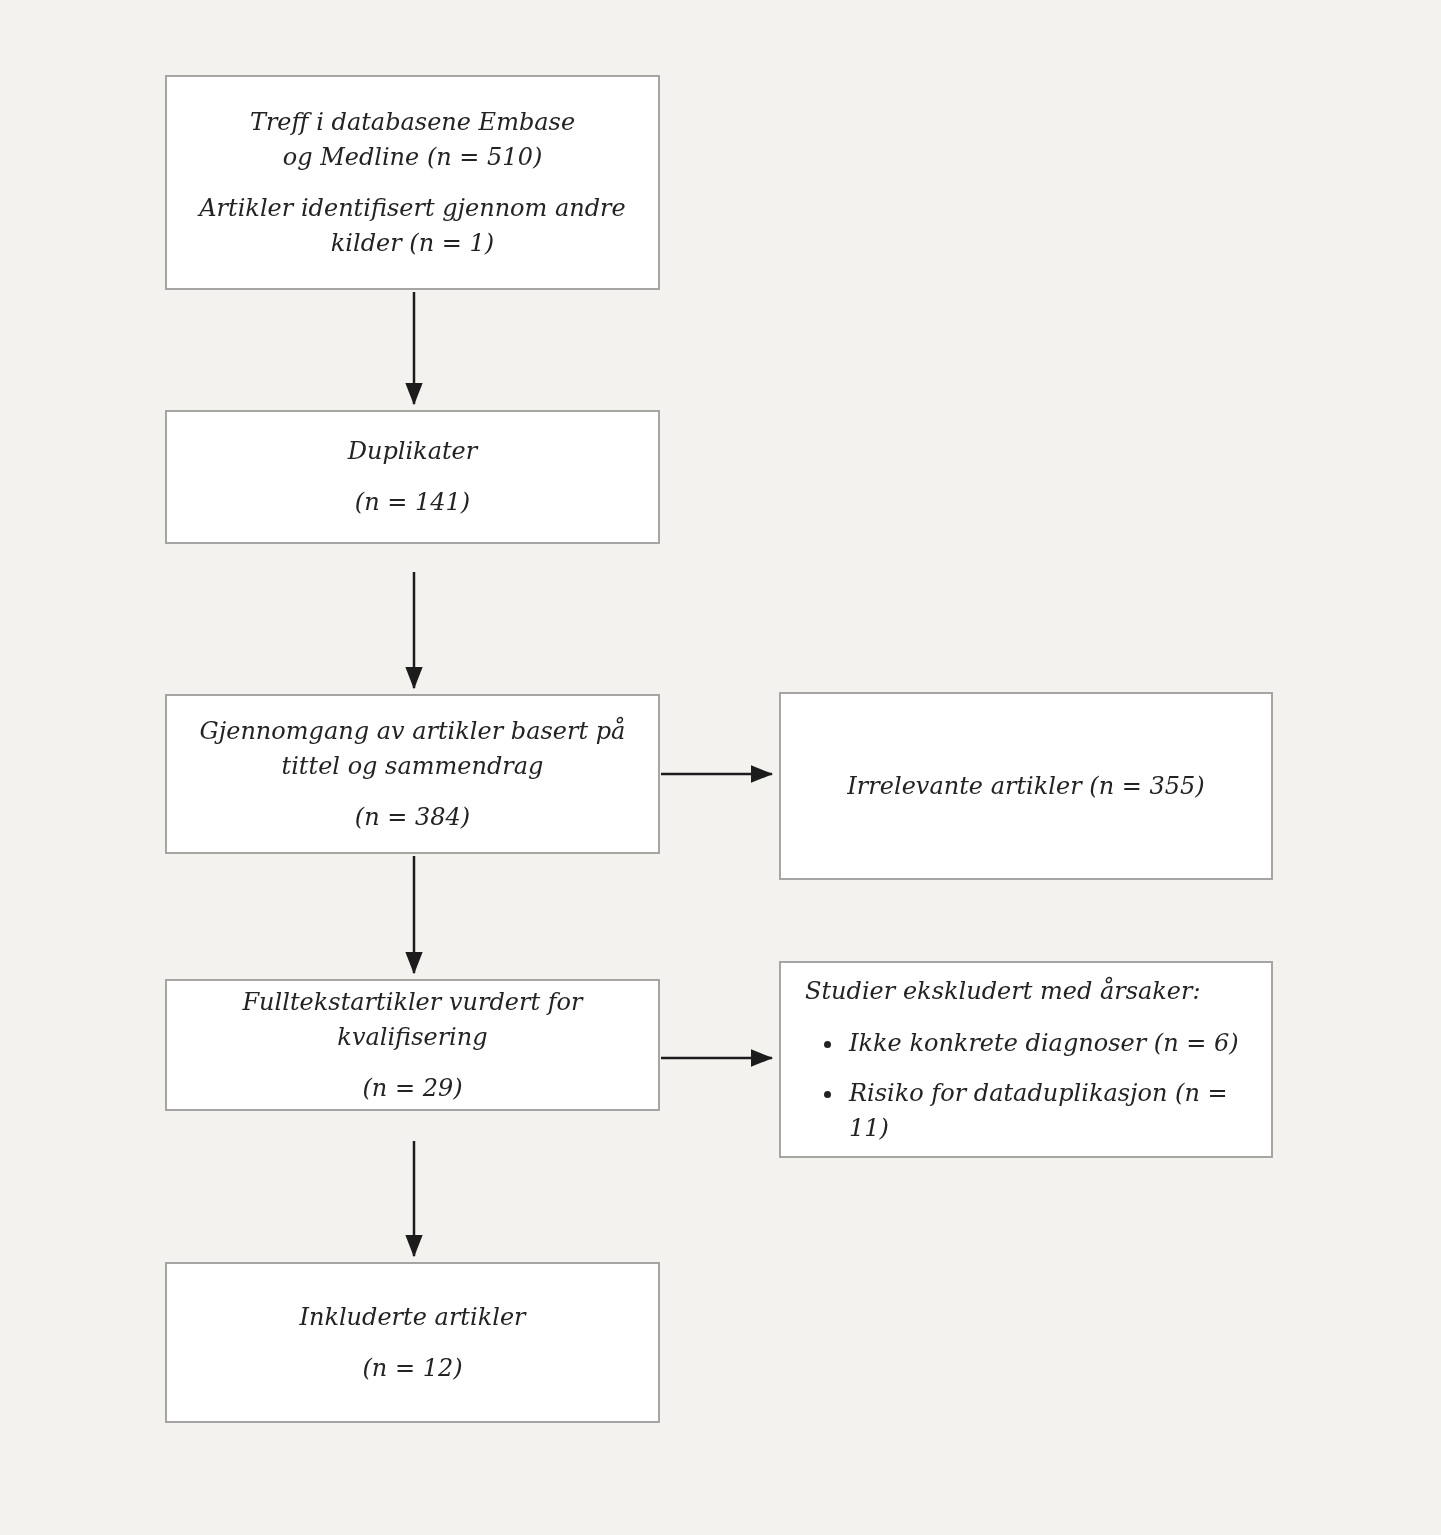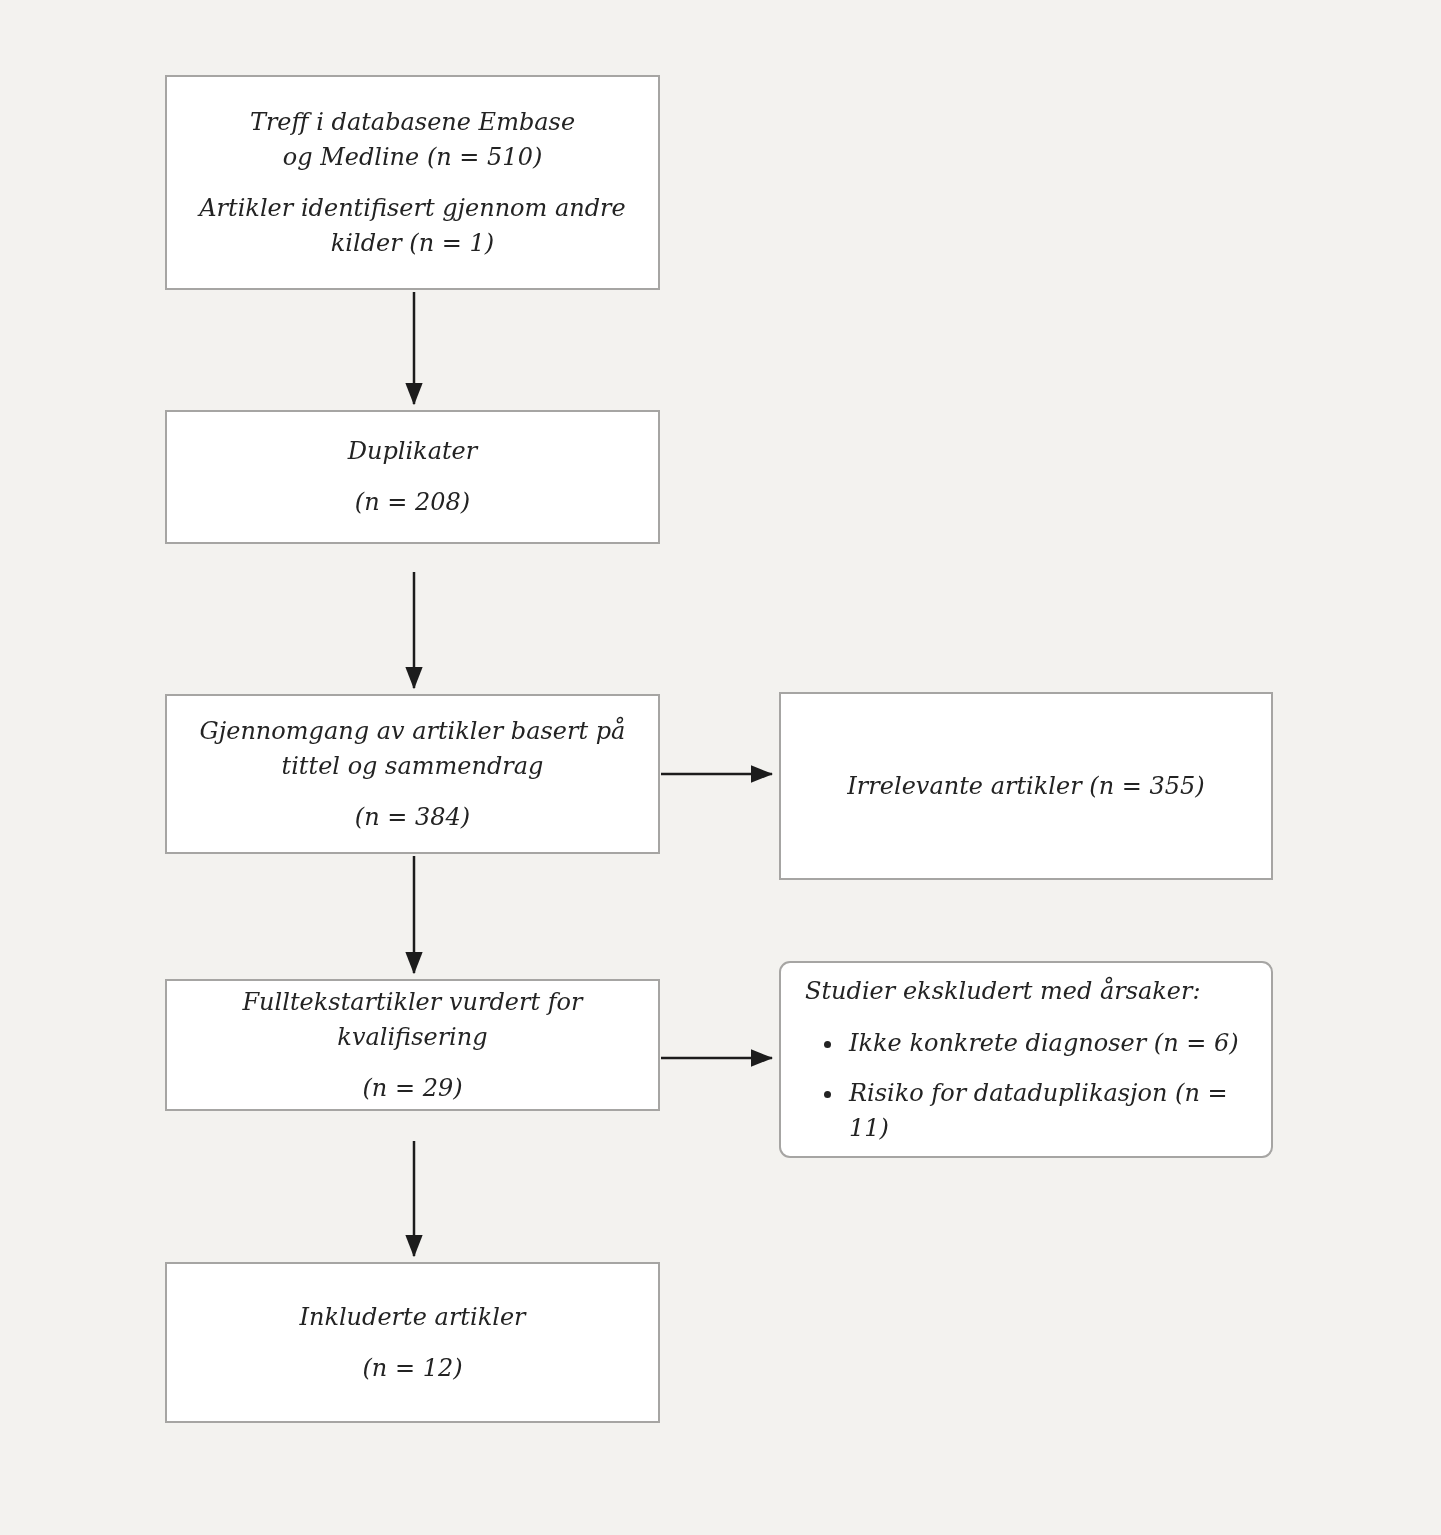--- a/index.html
+++ b/index.html
@@ -40,21 +40,20 @@
   #box3 { top: 694px;  height: 160px; }
   #box4 { top: 979px;  height: 132px; }
   #box5 { top: 1262px; height: 161px; }
   .side-col { left: 779px; width: 494px; }
   #side1 { top: 692px; height: 188px; }
   #side2 {
     top: 961px; height: 197px;
     align-items: flex-start;
     text-align: left;
     padding: 6px 18px 6px 24px;
-    border-radius: 11px;
   }
   #side2 p { margin: 0 0 2px 0; }
   #side2 ul {
     margin: 0;
     padding-left: 40px;
     list-style: disc;
   }
   #side2 li {
     margin-top: 15px;
     padding-left: 4px;
@@ -88,21 +87,21 @@
 
   <div class="box left-col" id="box1">
     <p>Treff i databasene Embase
 og Medline (n = 510)</p>
     <p>Artikler identifisert gjennom andre
 kilder (n = 1)</p>
   </div>
 
   <div class="box left-col" id="box2">
     <p>Duplikater</p>
-    <p>(n = 208)</p>
+    <p>(n = 141)</p>
   </div>
 
   <div class="box left-col" id="box3">
     <p>Gjennomgang av artikler basert på
 tittel og sammendrag</p>
     <p>(n = 384)</p>
   </div>
 
   <div class="box side-col" id="side1">
     <p>Irrelevante artikler (n = 355)</p>

